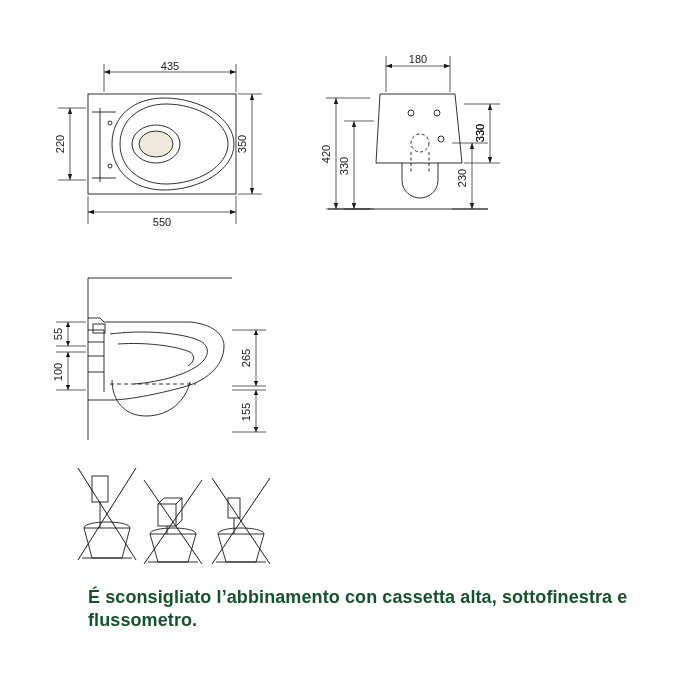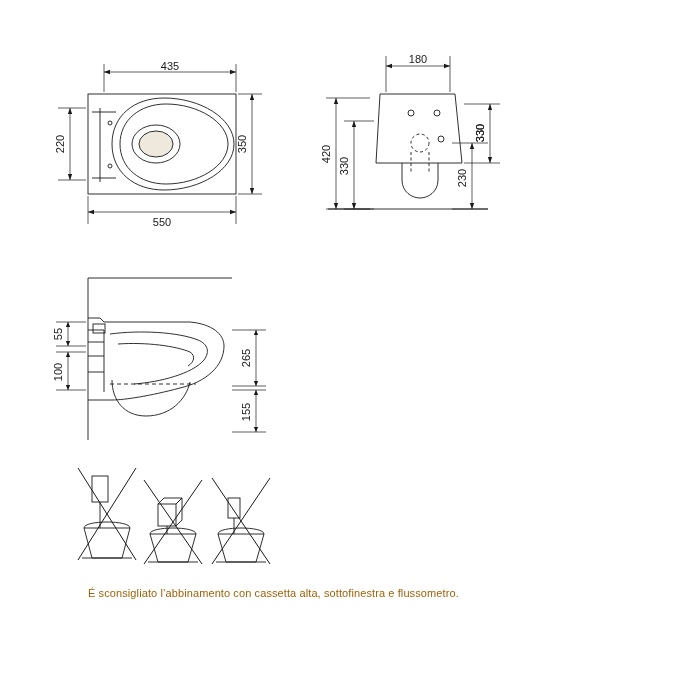--- a/index.html
+++ b/index.html
@@ -19,24 +19,25 @@
     position: absolute;
     left: 0; top: 0;
     width: 700px;
     height: 700px;
   }
   .note {
     position: absolute;
     left: 88px;
     top: 586px;
     width: 560px;
-    font-size: 11px;
+    font-size: 18px;
     line-height: 1.3;
-    color: #a16207;
+    color: #14532d;
     letter-spacing: 0.1px;
+    font-weight: bold;
   }
   svg text {
     font-family: "Liberation Sans", sans-serif;
     font-size: 11px;
     fill: #1a1a1a;
   }
   svg .dim {
     font-size: 11px;
   }
 </style>

